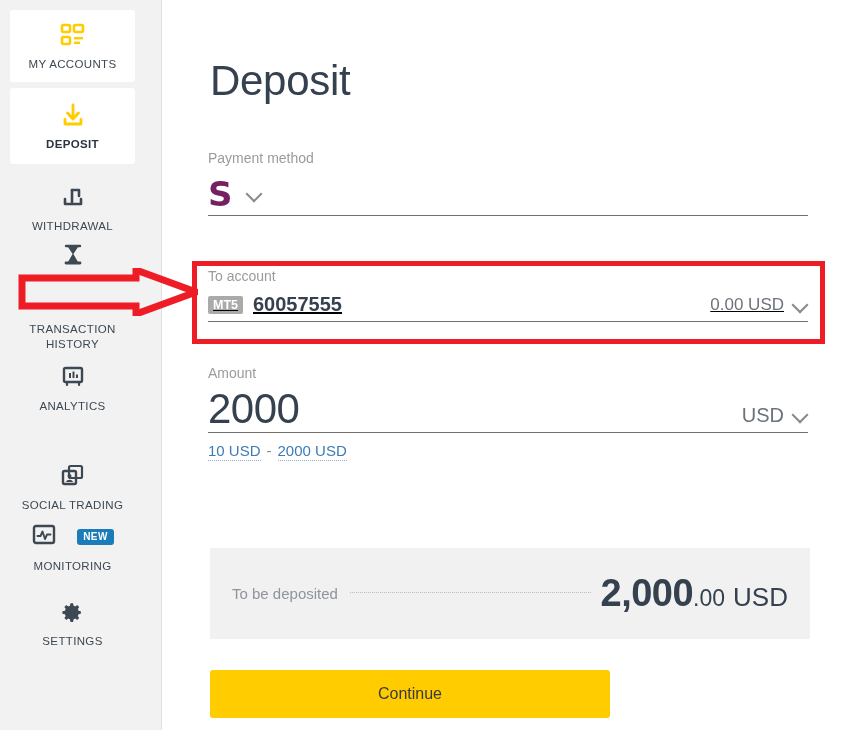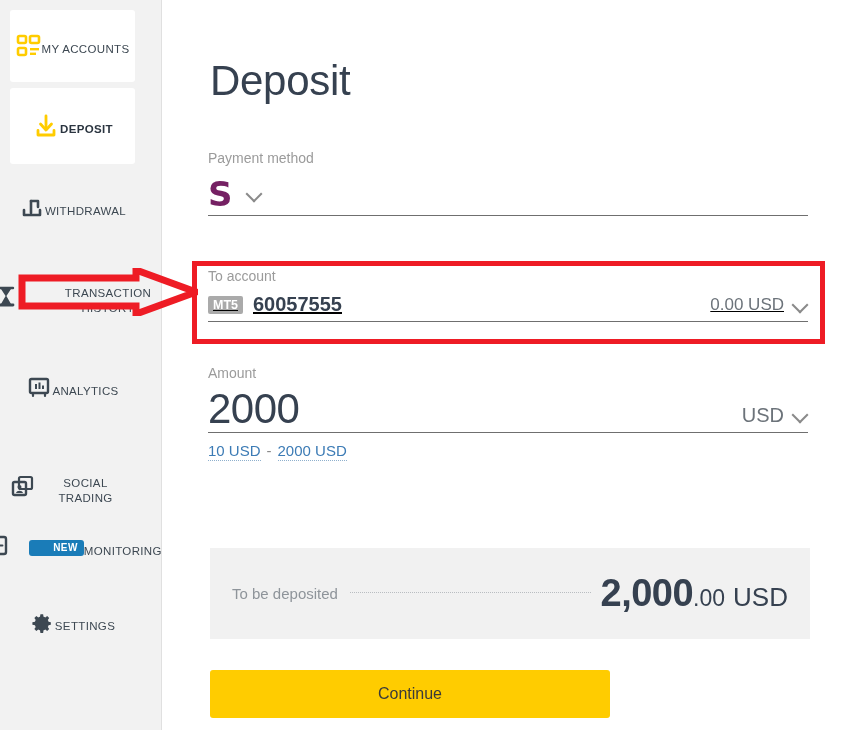--- a/index.html
+++ b/index.html
@@ -22,21 +22,21 @@
     left: 0; top: 0;
     width: 162px; height: 730px;
     background: #f2f2f2;
     border-right: 1px solid #e0e0e0;
   }
   .nav-item {
     position: absolute;
     left: 10px;
     width: 125px;
     display: flex;
-    flex-direction: row;
+    flex-direction: column;
     align-items: center;
     justify-content: center;
     text-align: center;
     cursor: pointer;
   }
   .nav-item.card {
     background: #ffffff;
     border-radius: 3px;
   }
   .nav-icon {
@@ -52,21 +52,21 @@
     color: #3d4852;
     line-height: 15px;
   }
   .nav-label.active { font-weight: bold; color: #2b3540; }
   .badge-new {
     background: #1a7cb8;
     color: #ffffff;
     font-size: 10px;
     font-weight: bold;
     letter-spacing: 0.4px;
-    padding: 2px 6px 2px 24px;
+    padding: 2px 6px 2px 6px;
     border-radius: 3px;
     margin-left: 20px;
     line-height: 12px;
   }
   .icon-row { display: flex; align-items: center; justify-content: center; }
 
   
   #main {
     position: absolute;
     left: 162px; top: 0;

